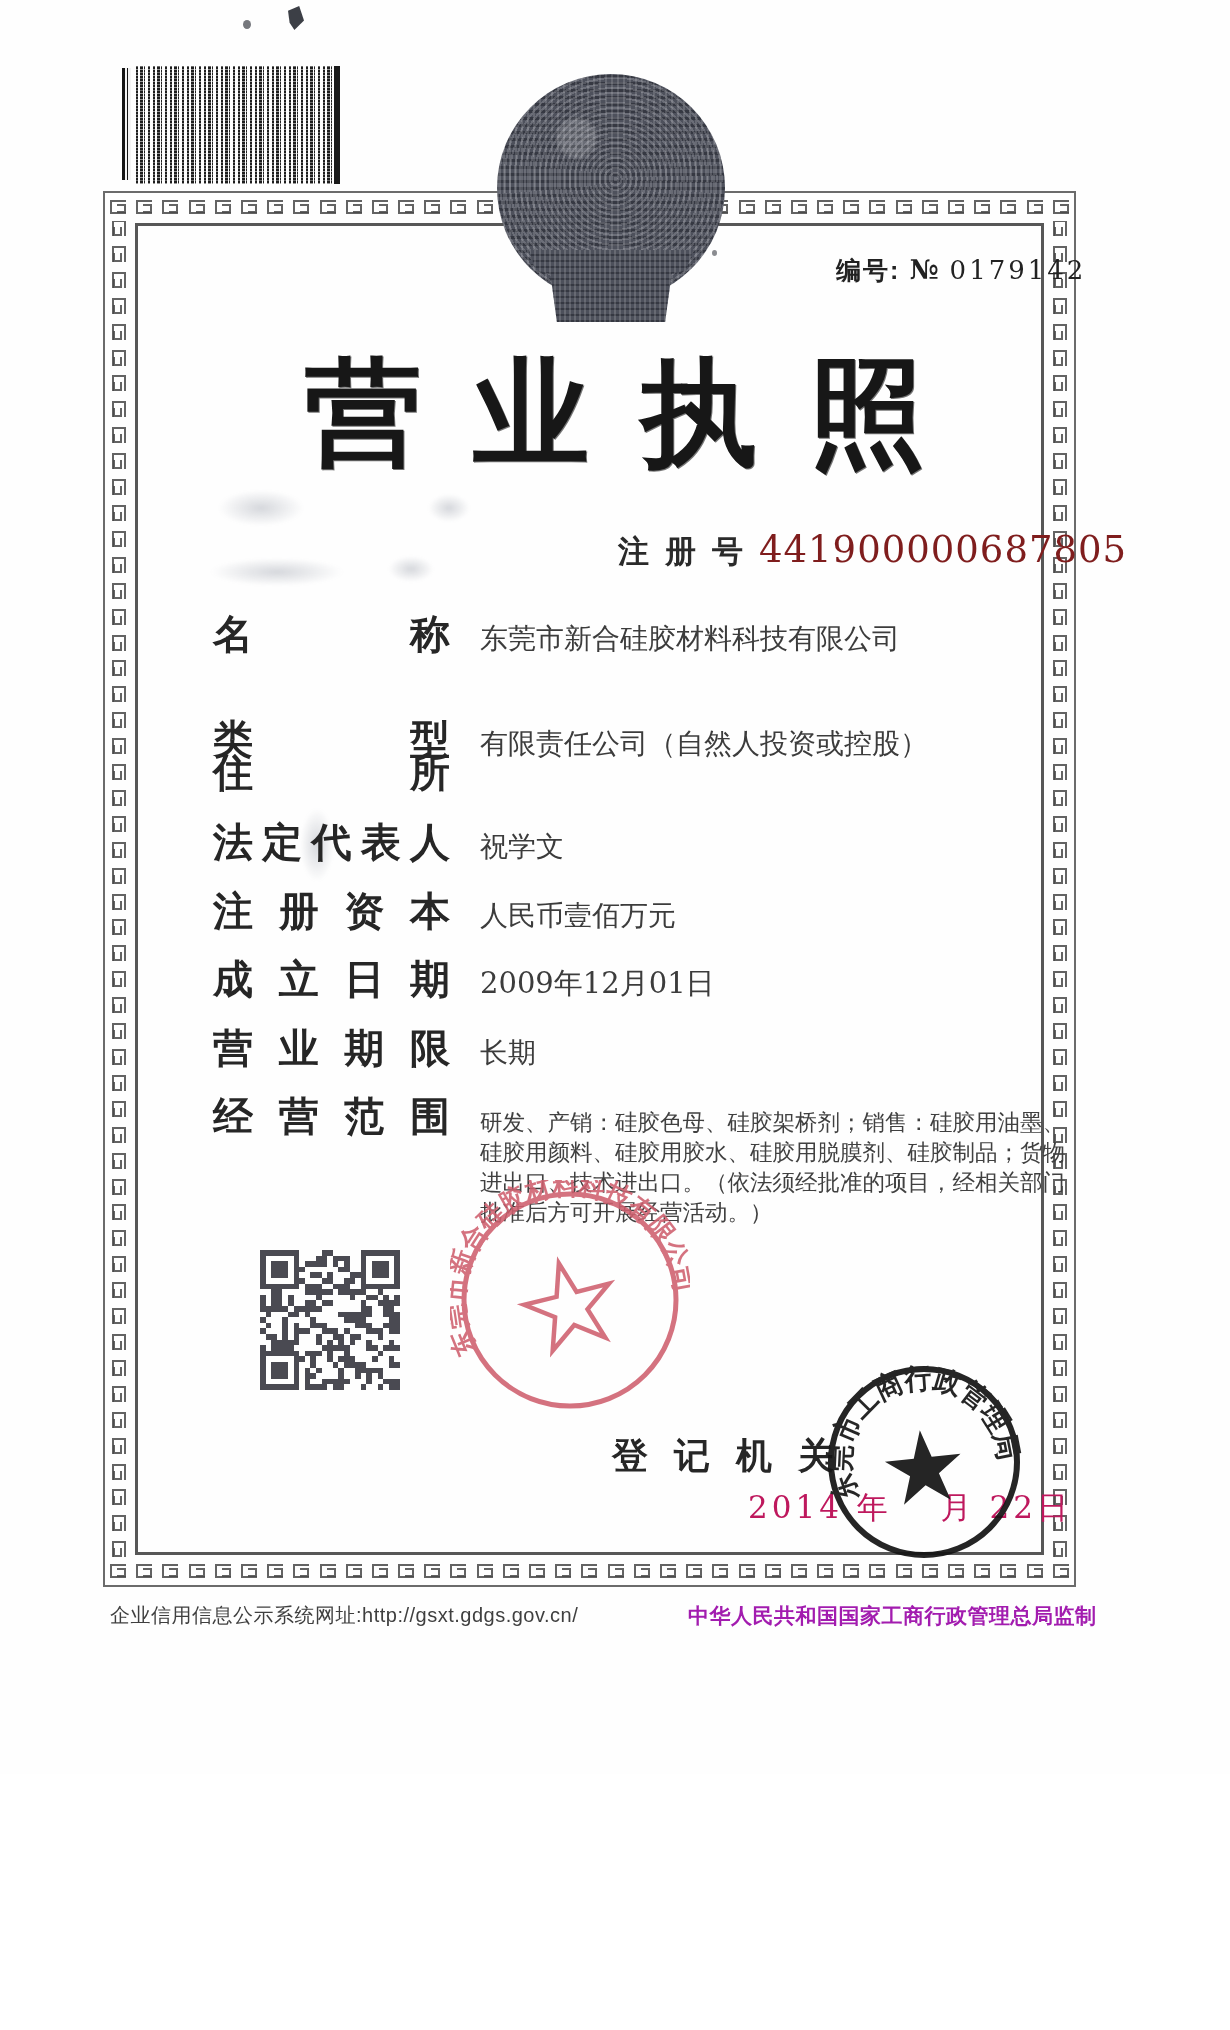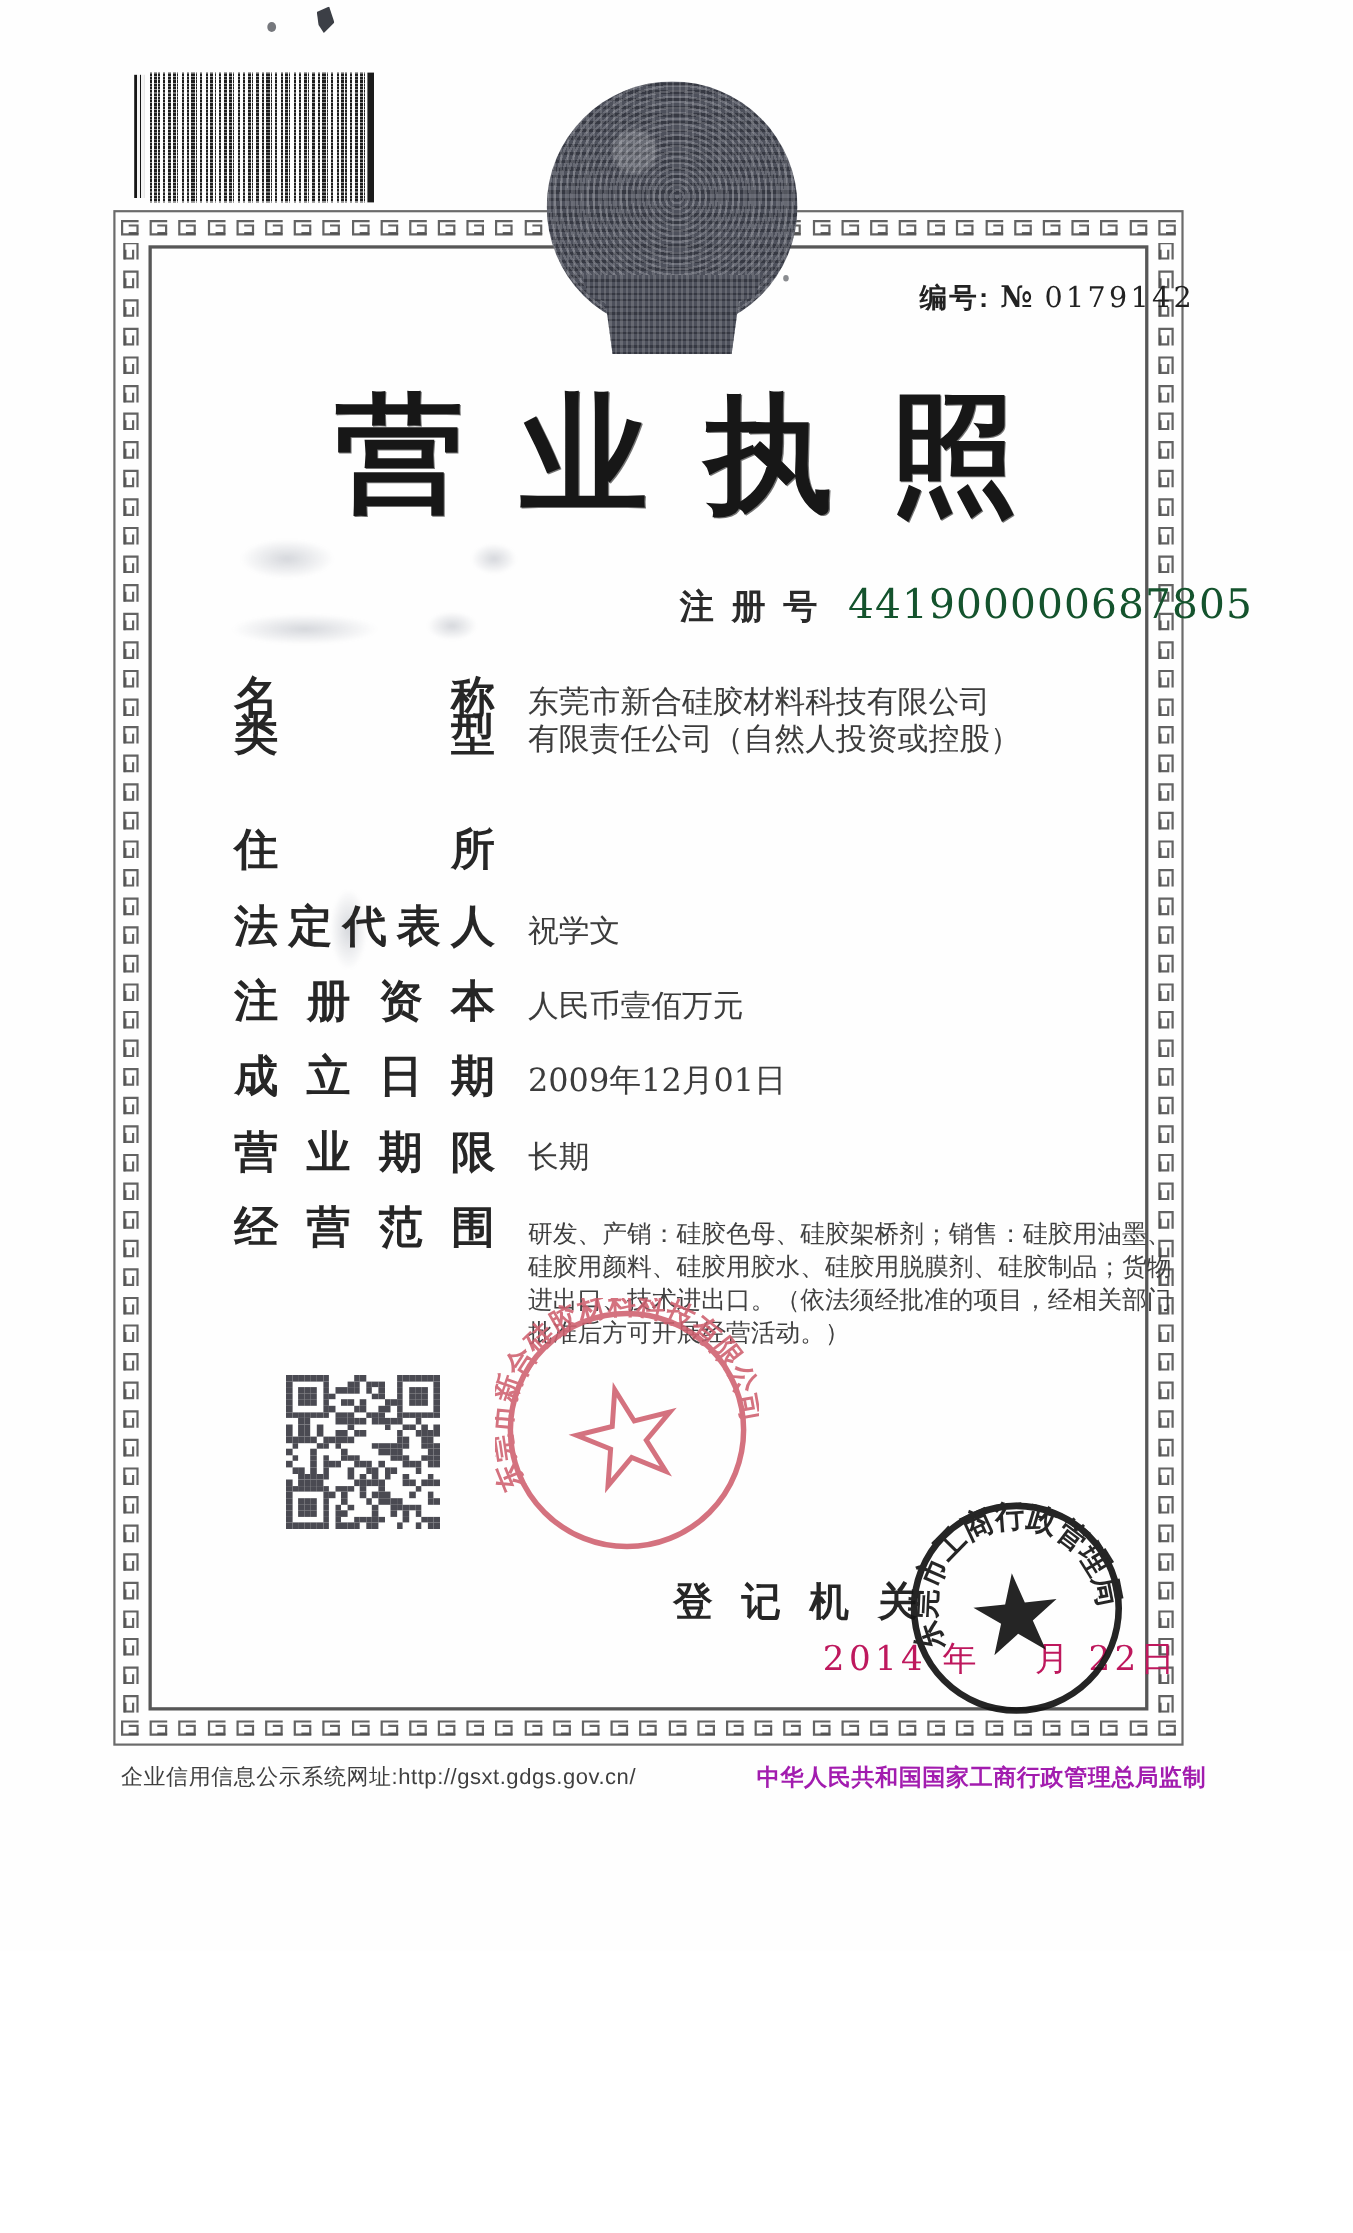--- a/index.html
+++ b/index.html
@@ -56,27 +56,27 @@
     font-weight:700; letter-spacing:2px; }
   .serial .no { font-family:"DejaVu Serif", serif; font-weight:900; font-size:27px; }
   .serial .digits { font-family:"DejaVu Serif", serif; font-weight:500; font-size:26px; letter-spacing:3px; }
 
   .title { position:absolute; left:150px; top:336px; width:930px; z-index:2; text-align:center;
     font-size:116px; font-weight:900; color:#171717; letter-spacing:52px; padding-left:52px;
     text-shadow:1px 1px 0 rgba(23,23,23,.6); }
 
   .regline { position:absolute; left:618px; top:528px; z-index:2; display:flex; align-items:baseline; }
   .regline .lbl { font-size:31px; font-weight:700; color:#2a2a2a; letter-spacing:16px; }
-  .regline .num { font-family:"DejaVu Serif", serif; font-size:37px; color:#14532d; margin-left:12px; letter-spacing:1px; }
+  .regline .num { font-family:"DejaVu Serif", serif; font-size:37px; color:#7f1d1d; letter-spacing:1px; }
 
   .row { position:absolute; left:213px; width:860px; display:flex; align-items:baseline; z-index:2; }
   .row .lbl { flex:none; width:237px; font-size:40px; font-weight:700; color:#262626;
     text-align:justify; text-align-last:justify; line-height:1.1; }
   .row .val { margin-left:30px; font-size:28px; color:#3c3c3c; line-height:1.25; }
-  .r0 { top:612px; } .r1 { top:646px; } .r2 { top:750px; } .r3 { top:820px; }
+  .r0 { top:612px; } .r1 { top:717px; } .r2 { top:750px; } .r3 { top:820px; }
   .r4 { top:889px; } .r5 { top:957px; } .r6 { top:1026px; } .r7 { top:1094px; }
   .r2 .val { font-size:27px; }
   .r5 .val { font-family:"DejaVu Serif", serif; font-size:29px; }
   .r7 .val { width:592px; font-size:22.5px; line-height:30px; color:#404040; }
 
   .registrar { position:absolute; left:612px; top:1432px; z-index:2; font-size:36px; font-weight:700;
     color:#262626; letter-spacing:26px; }
   .issue-date { position:absolute; left:748px; top:1487px; z-index:3; font-size:31px; color:#be185d;
     font-family:"DejaVu Serif", serif; letter-spacing:4px; white-space:pre; }
 

